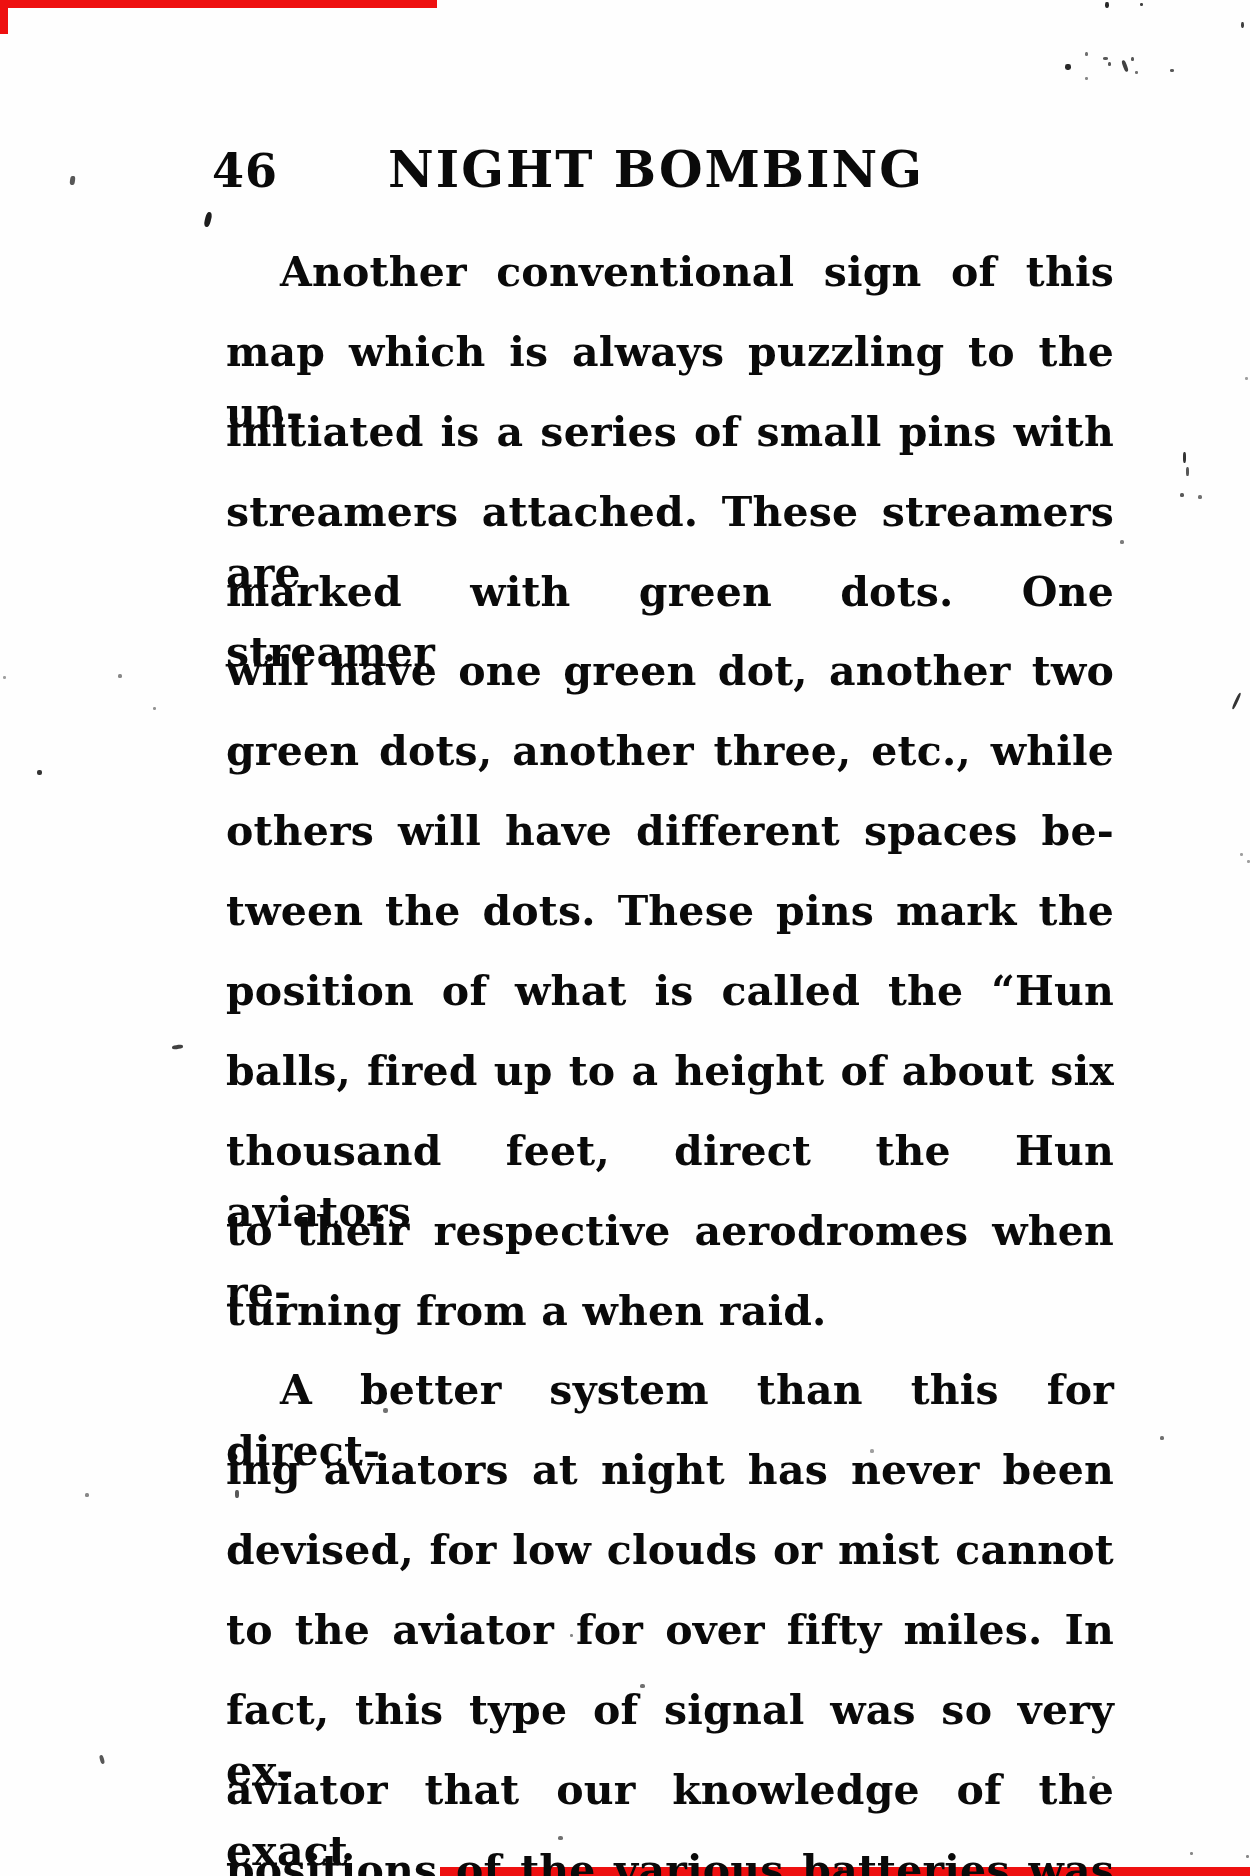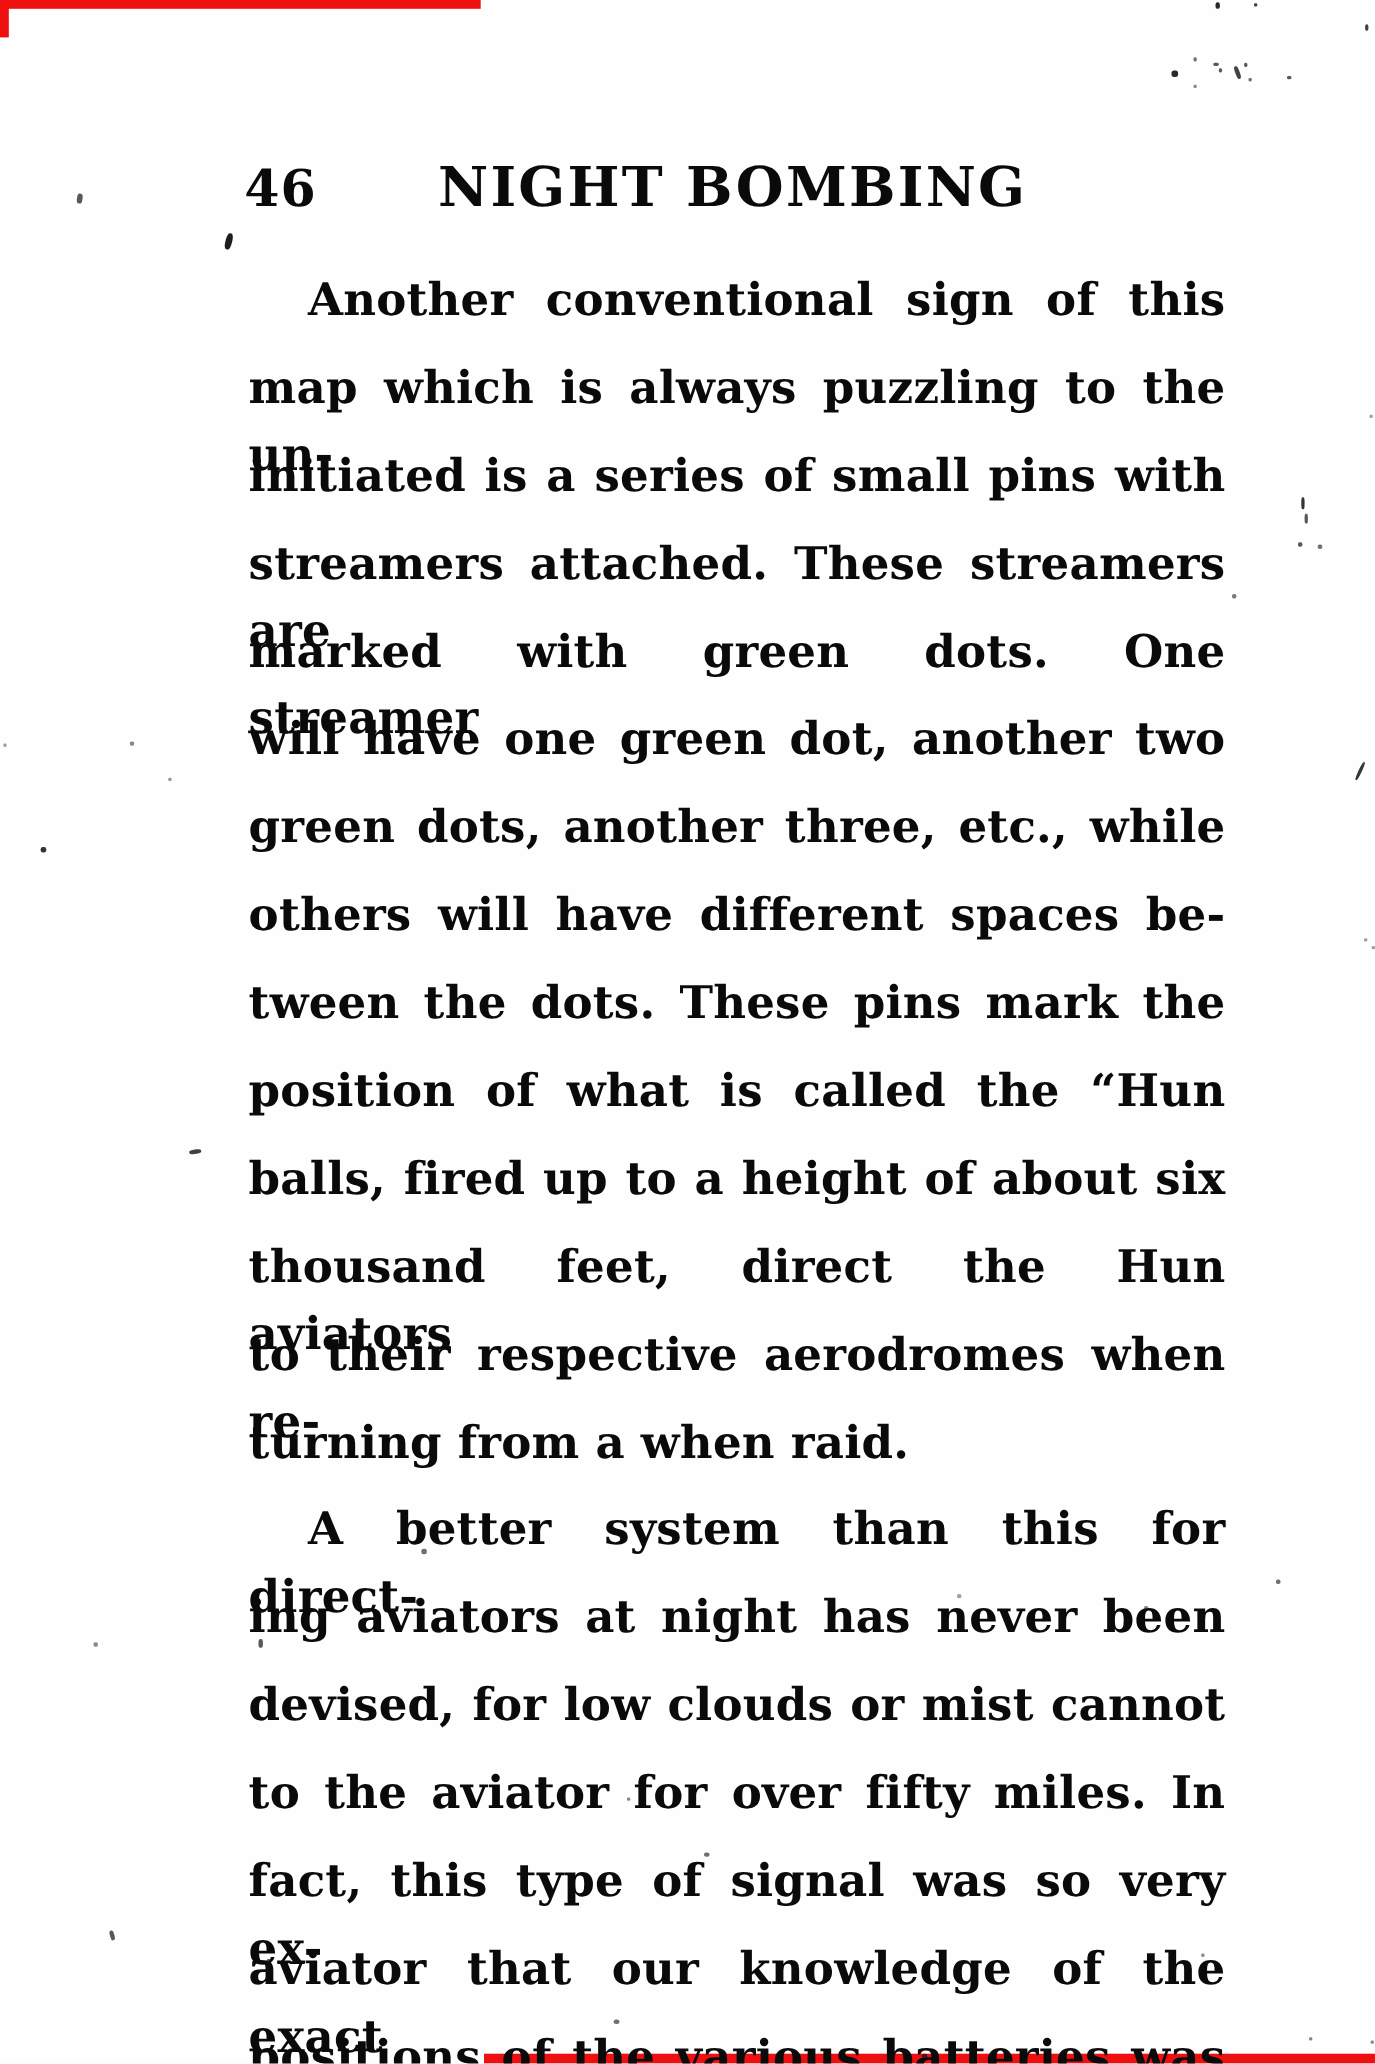--- a/index.html
+++ b/index.html
@@ -12,21 +12,21 @@
     position:relative;width:1250px;height:1876px;overflow:hidden;
     background:#fefefe;color:#0a0a0a;
   }
   
   .red-mark{position:absolute;}
   .red-top{left:0;top:0;width:437px;height:8px;}
   .red-left{left:0;top:0;width:8px;height:34px;}
   .red-bottom{left:440px;top:1867px;width:810px;height:9px;}
   
   .header{
-    position:absolute;left:222px;top:140px;width:888px;height:56px;
+    position:absolute;left:212px;top:140px;width:888px;height:56px;
   }
   .page-number{
     position:absolute;left:0;bottom:0;
     font-size:46px;font-weight:bold;line-height:50px;letter-spacing:1px;
   }
   .page-title{
     position:absolute;left:0;right:0;bottom:0;text-align:center;
     font-size:50px;font-weight:bold;line-height:52px;letter-spacing:2px;
     white-space:nowrap;
   }

